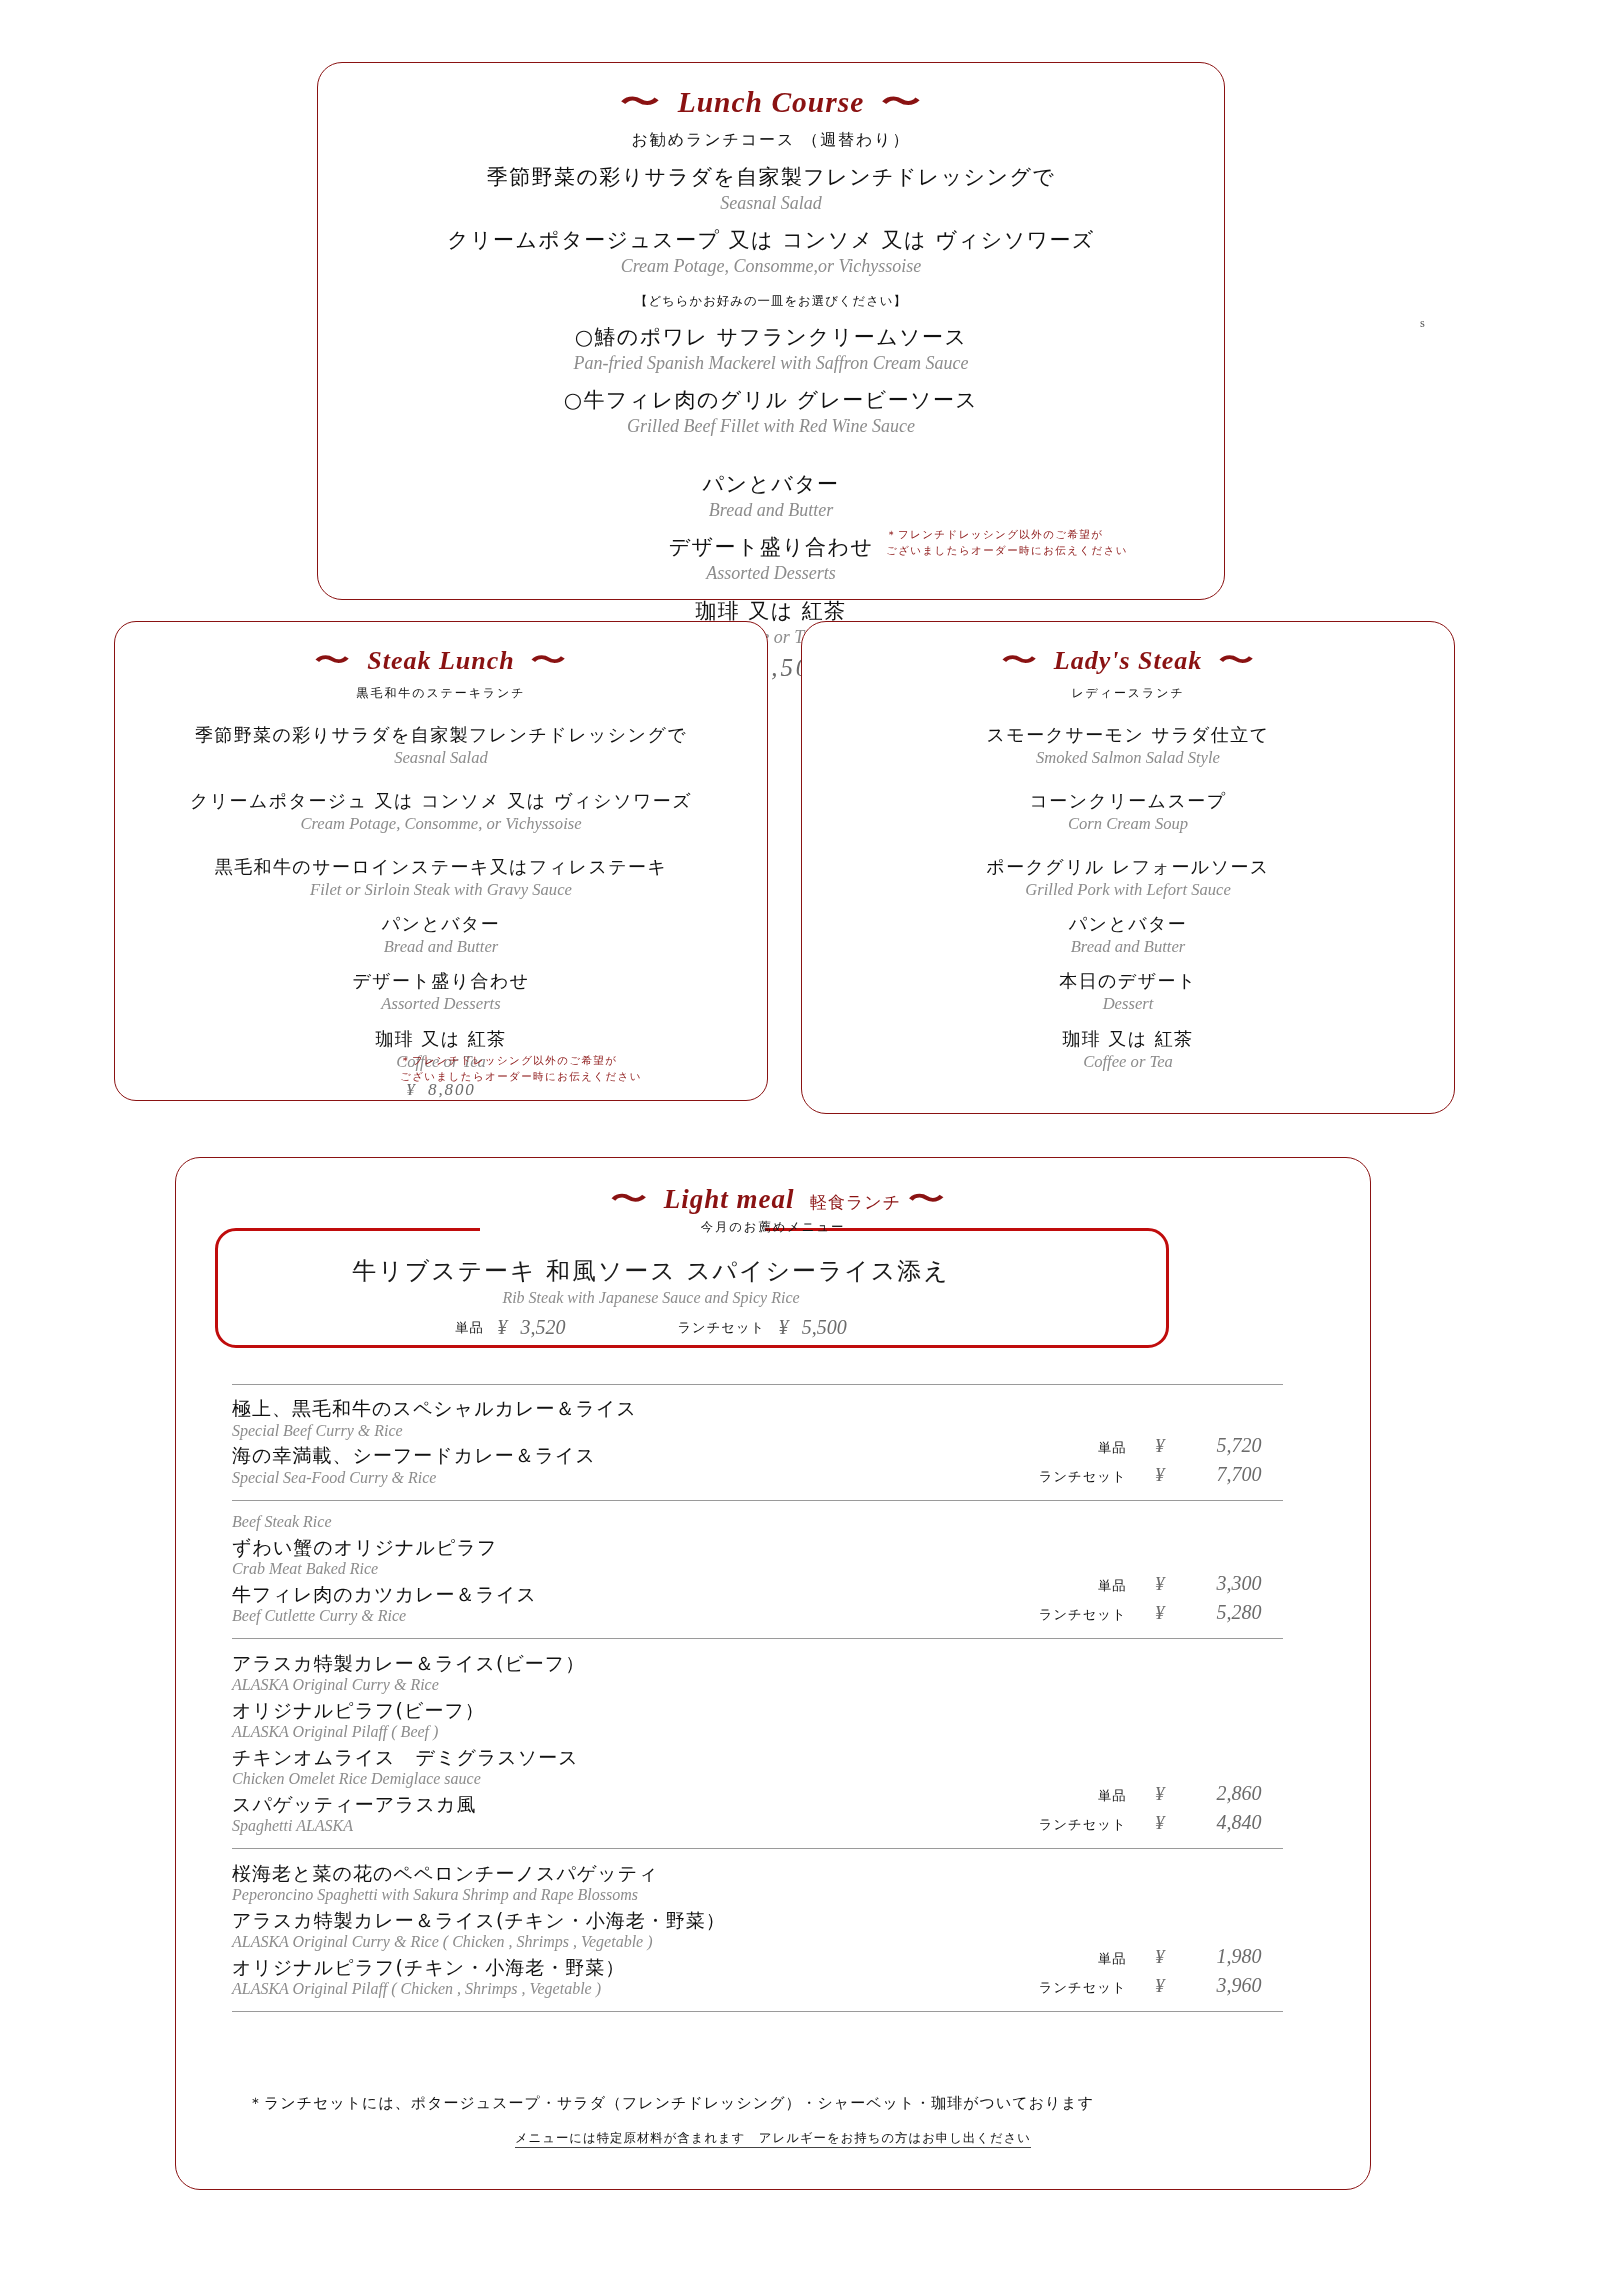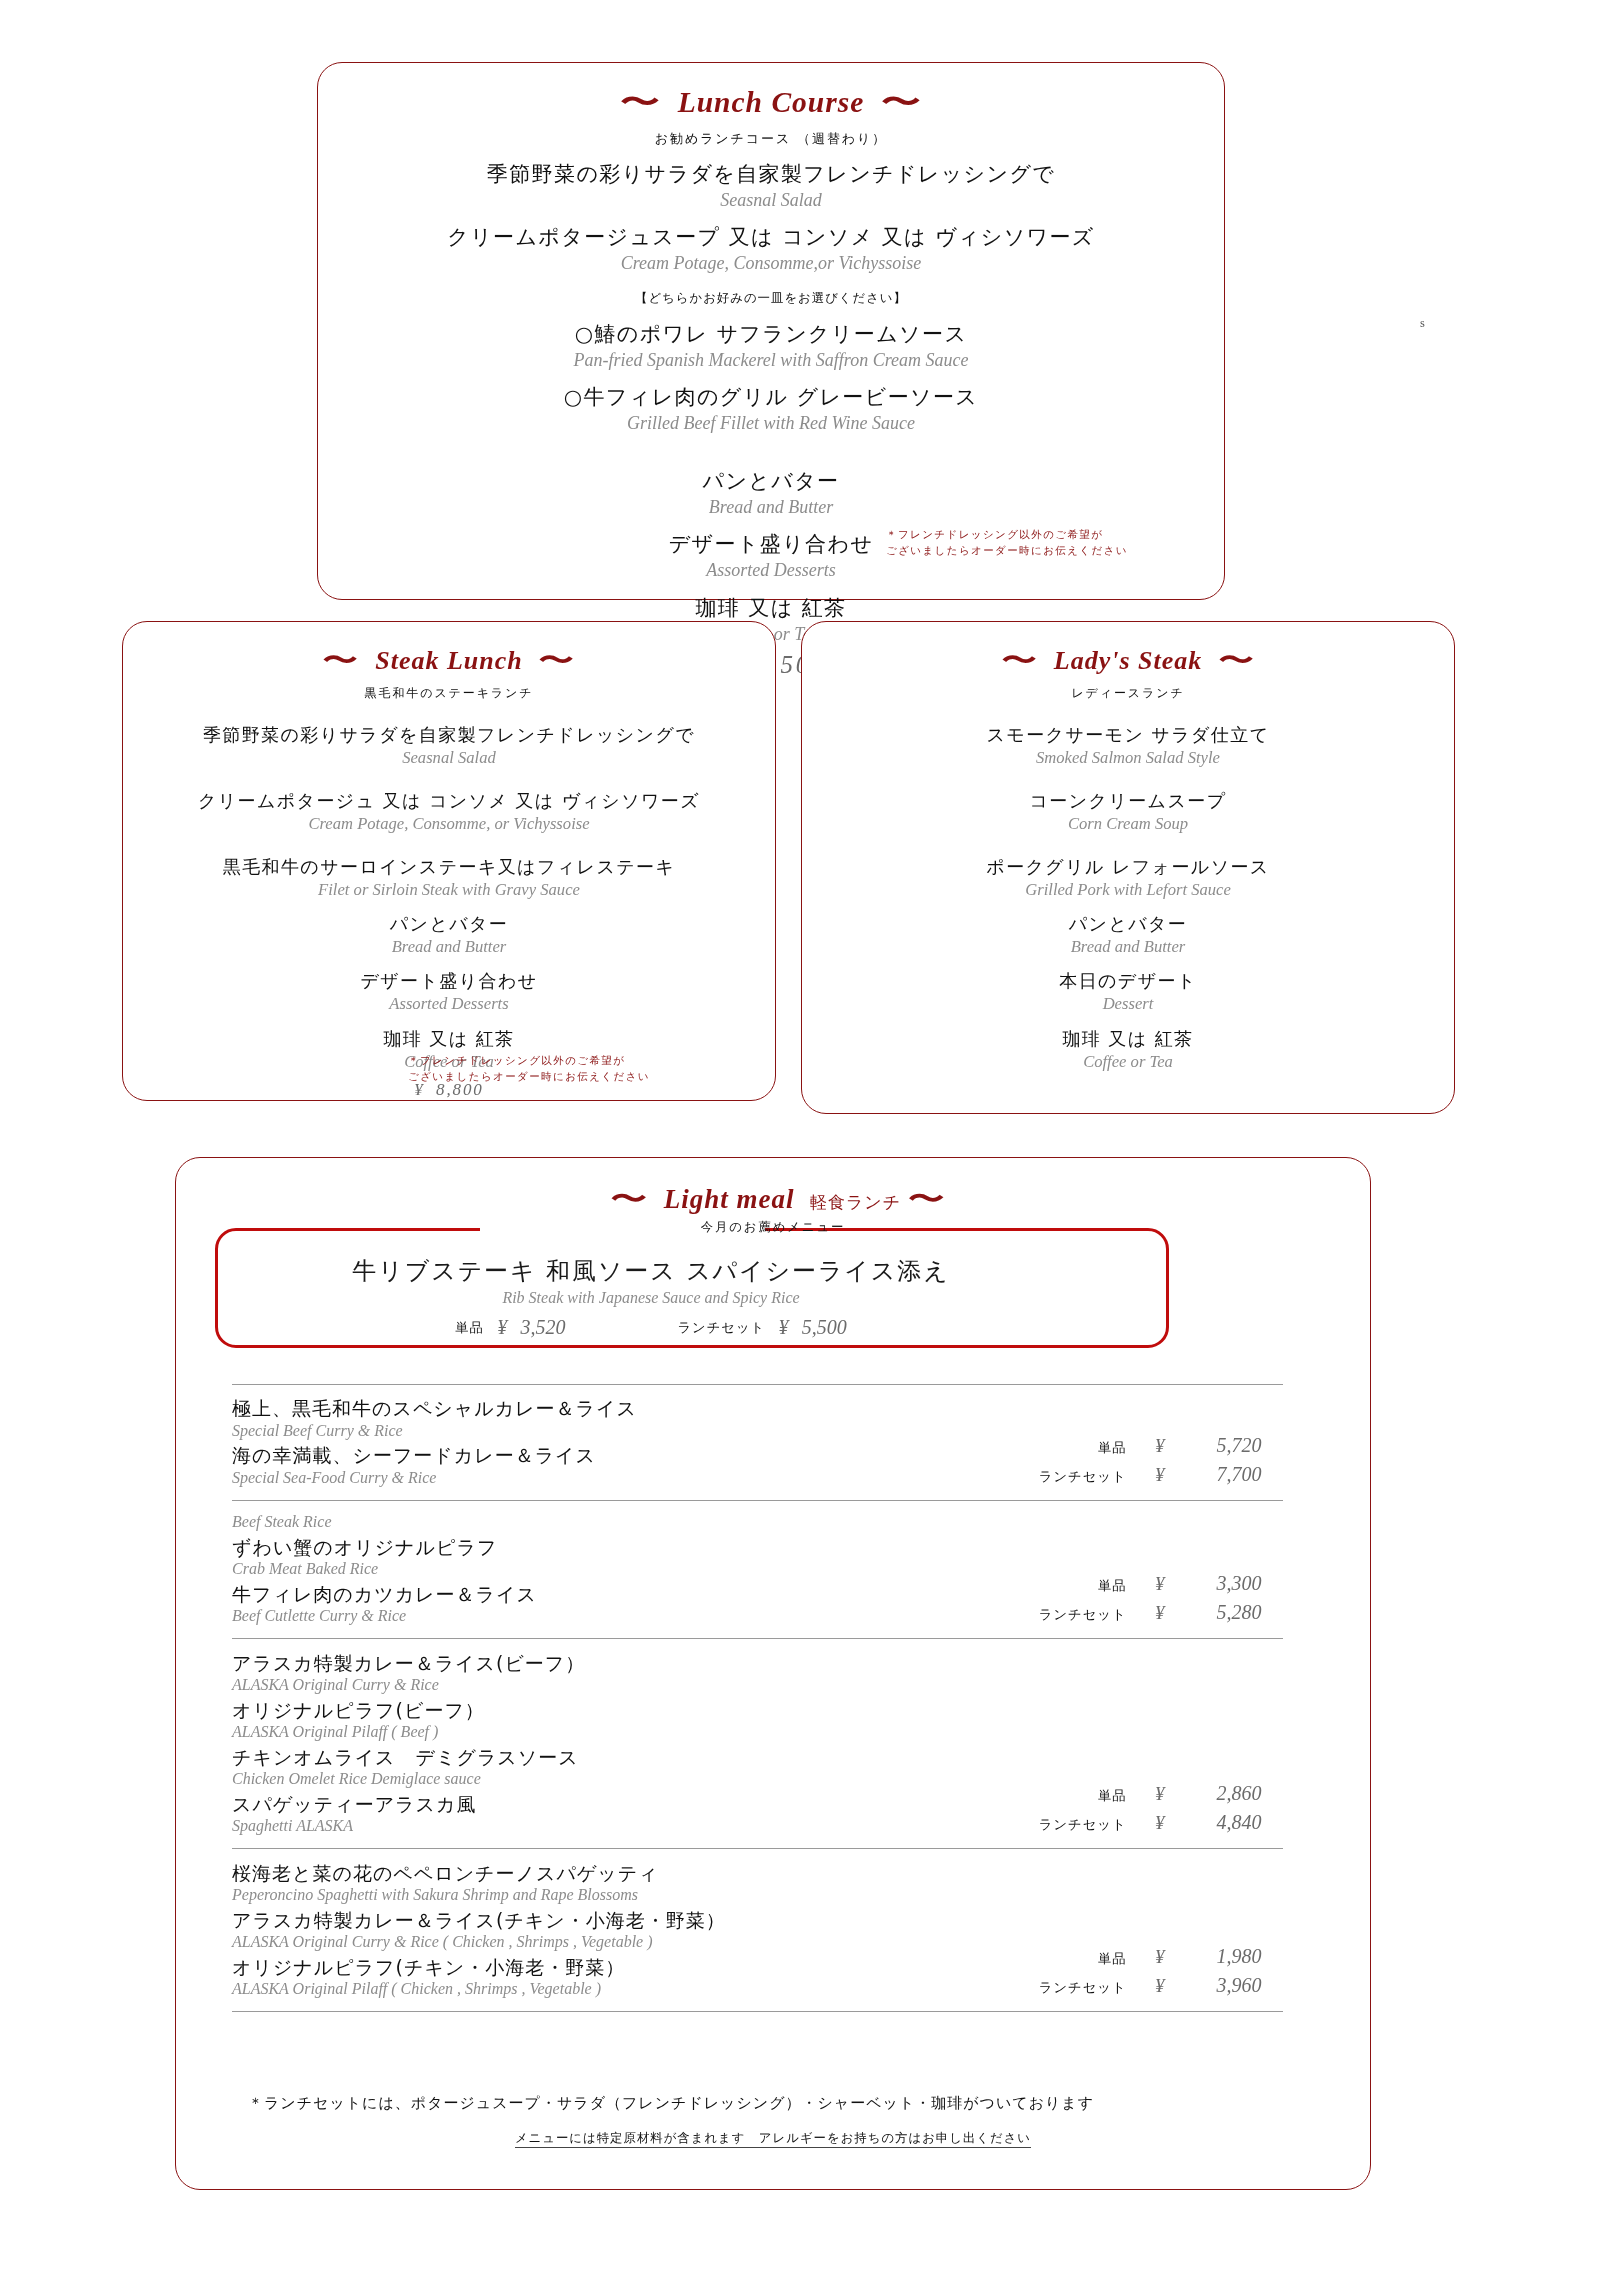--- a/index.html
+++ b/index.html
@@ -78,33 +78,33 @@
     font-size: 10.5px;
     line-height: 1.55;
     letter-spacing: 1.4px;
   }
 
   
   #lunch-course {
     left: 317px; top: 62px; width: 908px; height: 538px;
   }
   #lunch-course .title-line { font-size: 29.5px; margin-top: 20px; }
-  #lunch-course .subtitle-jp { font-size: 13px; margin-top: 6.7px; }
+  #lunch-course .subtitle-jp { font-size: 16px; margin-top: 6.7px; }
   #lunch-course .jp { font-size: 21px; margin-top: 12.4px; }
   #lunch-course .en { font-size: 18px; margin-top: 1.9px; }
   #lunch-course .choose { font-size: 12.4px; margin-top: 16px; letter-spacing: 1px; }
   #lunch-course .price { font-size: 25px; text-align: center; margin-top: 6.7px; letter-spacing: 2.9px; }
   #lunch-course .gap { height: 21px; }
   #lunch-course .note-red {
     position: absolute; left: 568px; top: 463px; text-align: left;
   }
   .yen { font-style: italic; padding-right: 25px; }
 
   
-  #steak-lunch { left: 122px; top: 621px; width: 654px; height: 480px; }
+  #steak-lunch { left: 114px; top: 621px; width: 654px; height: 480px; border-radius: 22px; }
   #ladys-lunch { left: 801px; top: 621px; width: 654px; height: 493px; }
 
   .mid-card .title-line { font-size: 26px; margin-top: 21px; }
   .mid-card .subtitle-jp { font-size: 12px; margin-top: 6.7px; }
   .mid-card .jp { font-size: 18px; }
   .mid-card .en { font-size: 16.6px; margin-top: 1px; }
   .mid-card .blk { margin-top: 21px; }
   .mid-card .blk.tight { margin-top: 12.4px; }
   .mid-card .price { font-size: 17px; text-align: center; margin-top: 8px; letter-spacing: 1.9px; }
   #steak-lunch .note-red { position: absolute; left: 285px; top: 430px; text-align: left; }

